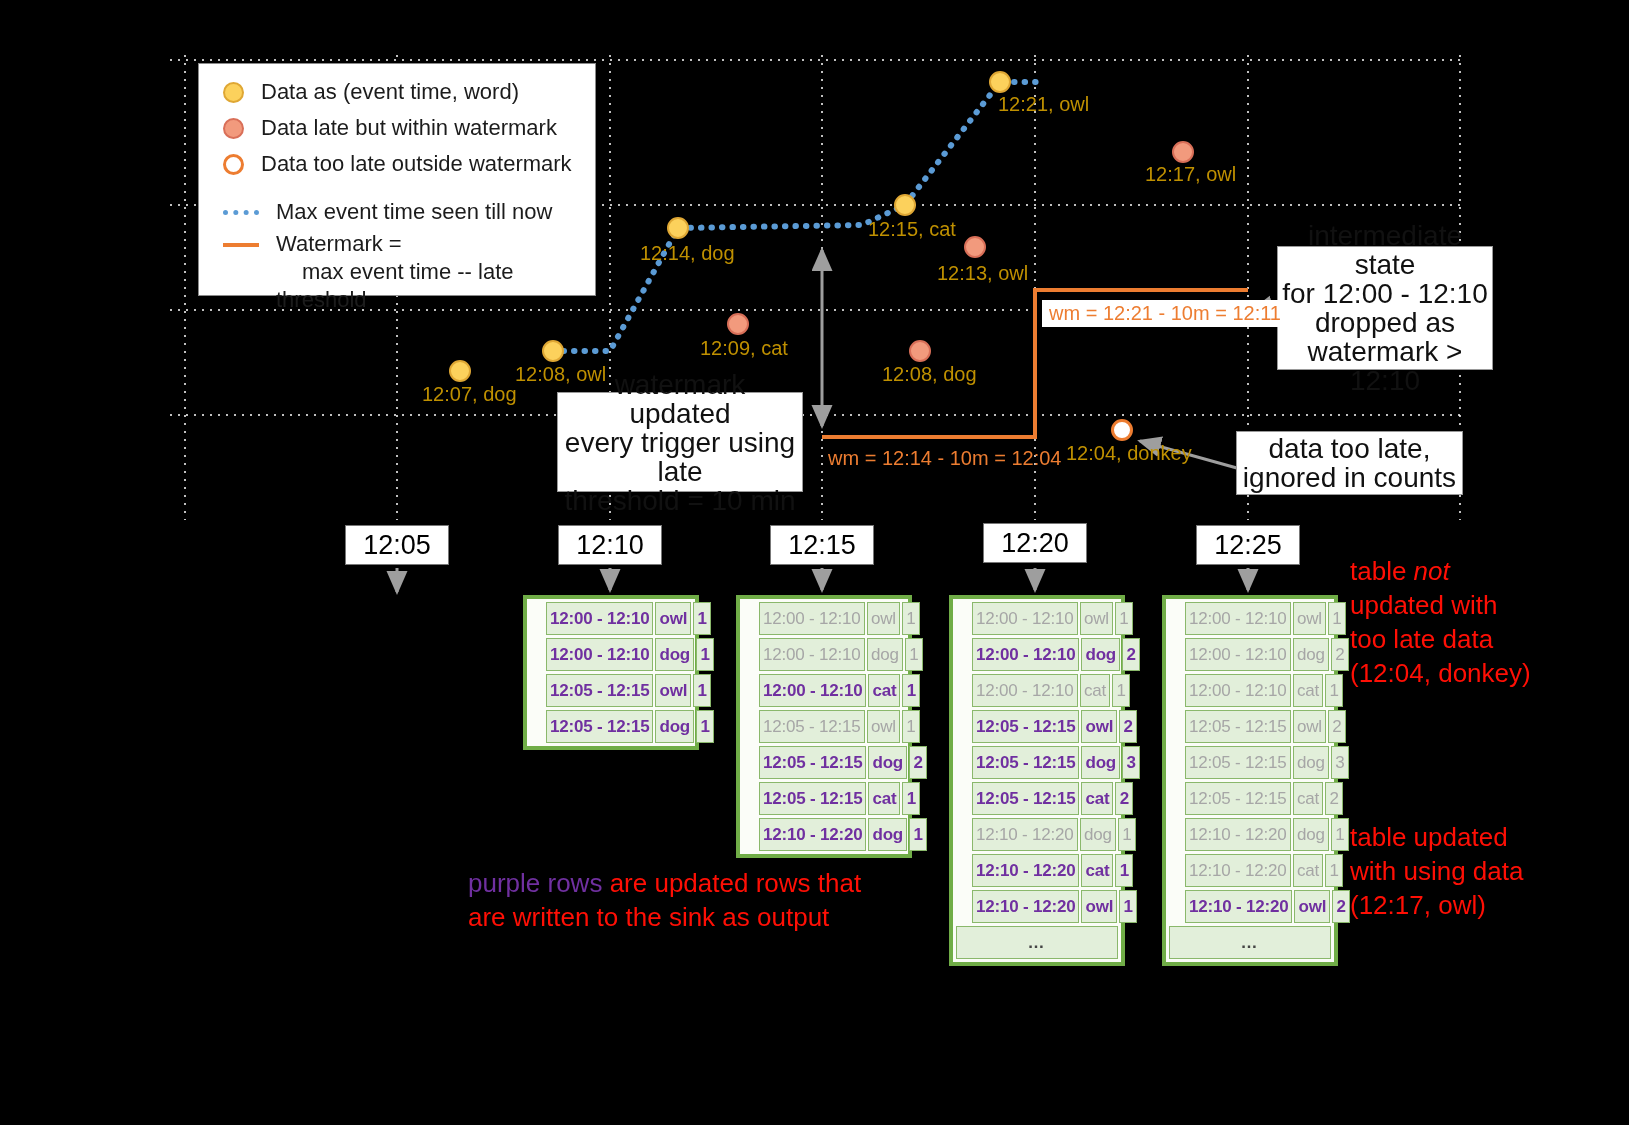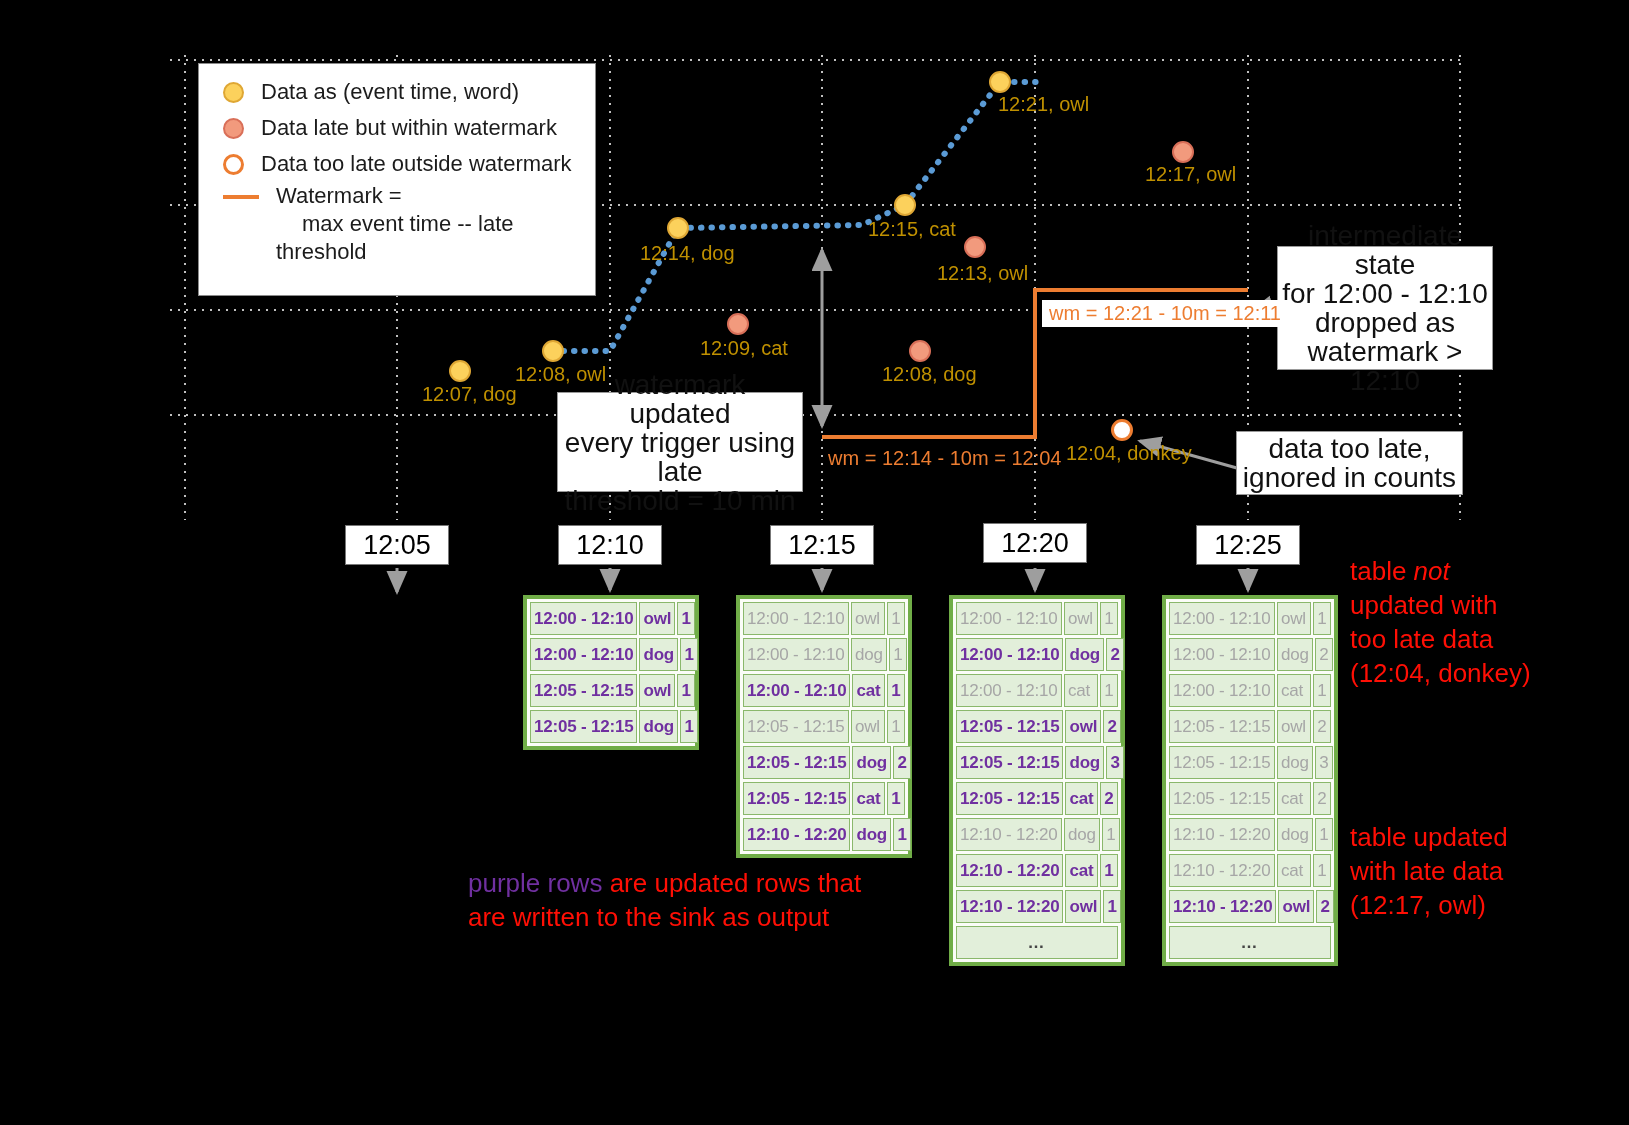--- a/index.html
+++ b/index.html
@@ -28,21 +28,21 @@
   .wm{color:#ed7d31;font-size:20px;white-space:nowrap;z-index:4;}
   .wm.onwhite{background:#fff;padding:2px 7px;}
 
   
   .gtable{box-sizing:border-box;border:4px solid #70ad47;background:#fbfdf8;padding:3px;
           display:flex;flex-direction:column;gap:3px;width:176px;z-index:3;}
   .trow{display:flex;gap:2px;}
   .tcell{background:#e2efda;border:1px solid #8ab86b;box-sizing:border-box;font-size:17px;
          height:33px;display:flex;align-items:center;padding:0 3px;letter-spacing:-0.2px;
          white-space:nowrap;}
-  .cwin{flex:0 0 106px;}
+  .cwin{flex:0 0 106px;margin-left:16px;}
   .cword{flex:1 1 auto;}
   .ccount{flex:0 0 18px;justify-content:center;padding:0 1px;}
   .trow.updated .tcell{color:#7030a0;font-weight:bold;}
   .trow.old .tcell{color:#a6a6a6;font-weight:normal;}
   .trow.more .tcell{flex:1;justify-content:center;color:#444;font-weight:bold;letter-spacing:2px;}
 
   
   .rednote{color:#ff0f05;font-size:26px;line-height:34px;white-space:nowrap;z-index:3;}
   .rednote .purple{color:#7030a0;}
   .rednote i{font-style:italic;}
@@ -108,20 +108,24 @@
       <span>Data as (event time, word)</span>
     </div>
     <div class="litem">
       <span class="ldot late"></span>
       <span>Data late but within watermark</span>
     </div>
     <div class="litem">
       <span class="ldot too-late"></span>
       <span>Data too late outside watermark</span>
     </div>
+    <div class="litem lgap">
+      <span class="lswatch-dotted"></span>
+      <span>Max event time seen till now</span>
+    </div>
     <div class="litem" style="align-items:flex-start;height:auto">
       <span class="lswatch-solid" style="margin-top:13px"></span>
       <span class="l2">
         <span>Watermark =</span><br>
         <span style="padding-left:26px">max event time -- late threshold</span>
       </span>
     </div>
   </div>
 
   <div class="point on-time abs" style="left:449px;top:360px"></div>
@@ -340,17 +344,17 @@
 
   <div class="rednote abs" style="left:1350px;top:554px">
     <div><span>table </span><i>not</i></div>
     <div>updated with</div>
     <div>too late data</div>
     <div>(12:04, donkey)</div>
   </div>
 
   <div class="rednote abs" style="left:1350px;top:820px">
     <div>table updated</div>
-    <div>with late data</div>
+    <div>with using data</div>
     <div>(12:17, owl)</div>
   </div>
 
 </div>
 
 </body></html>

